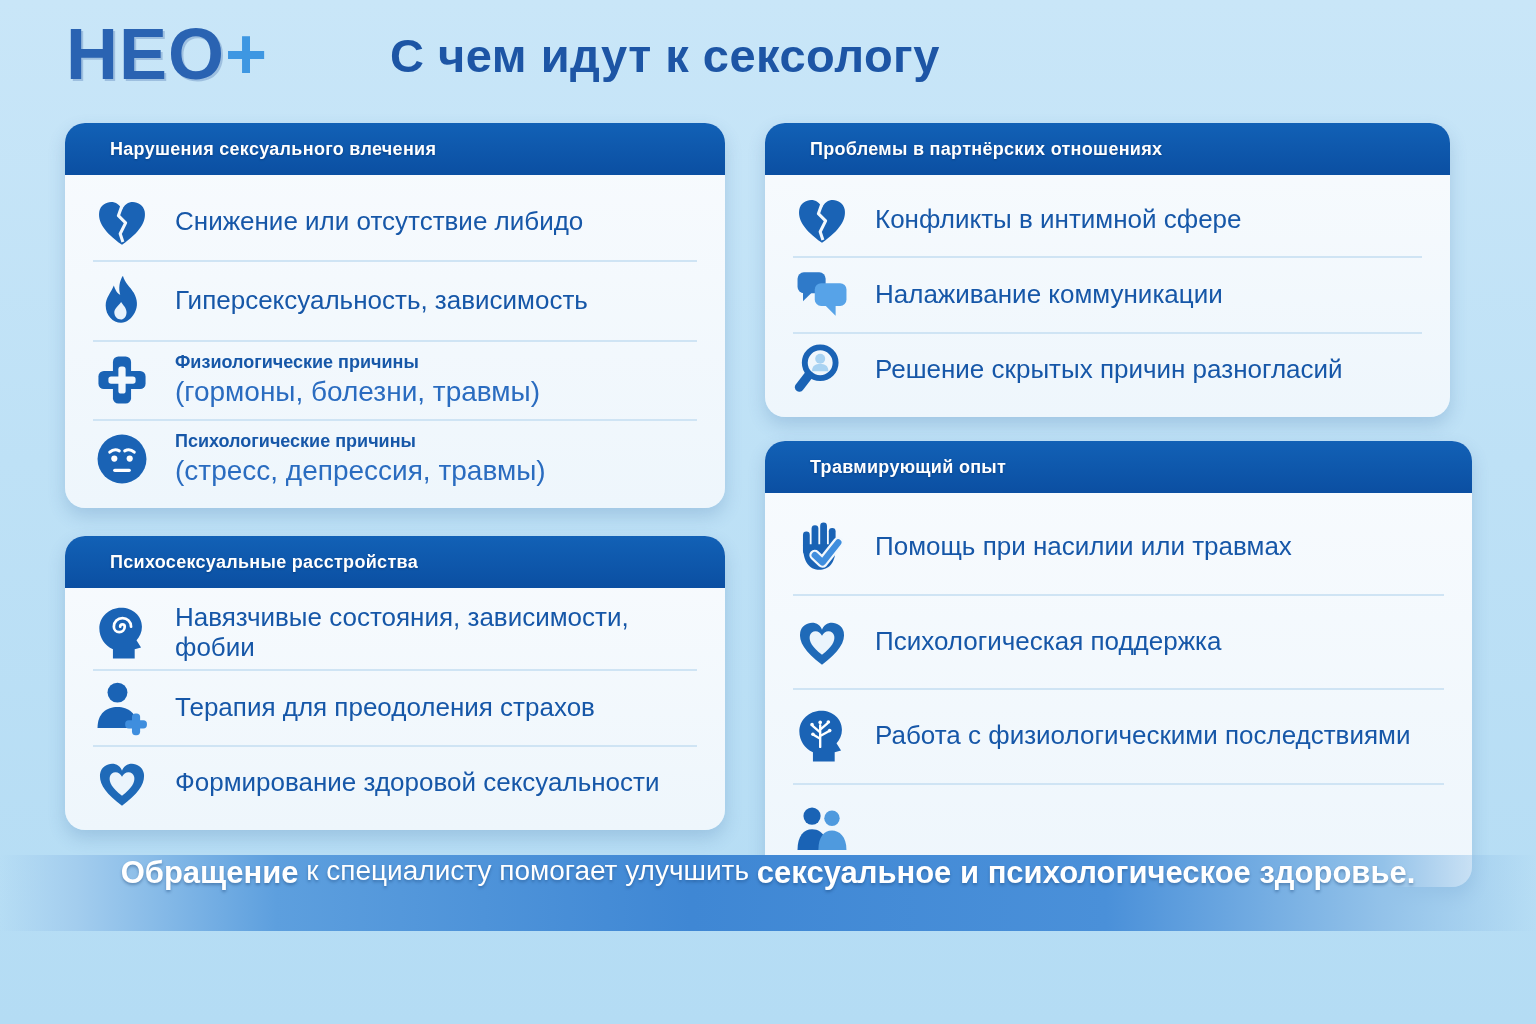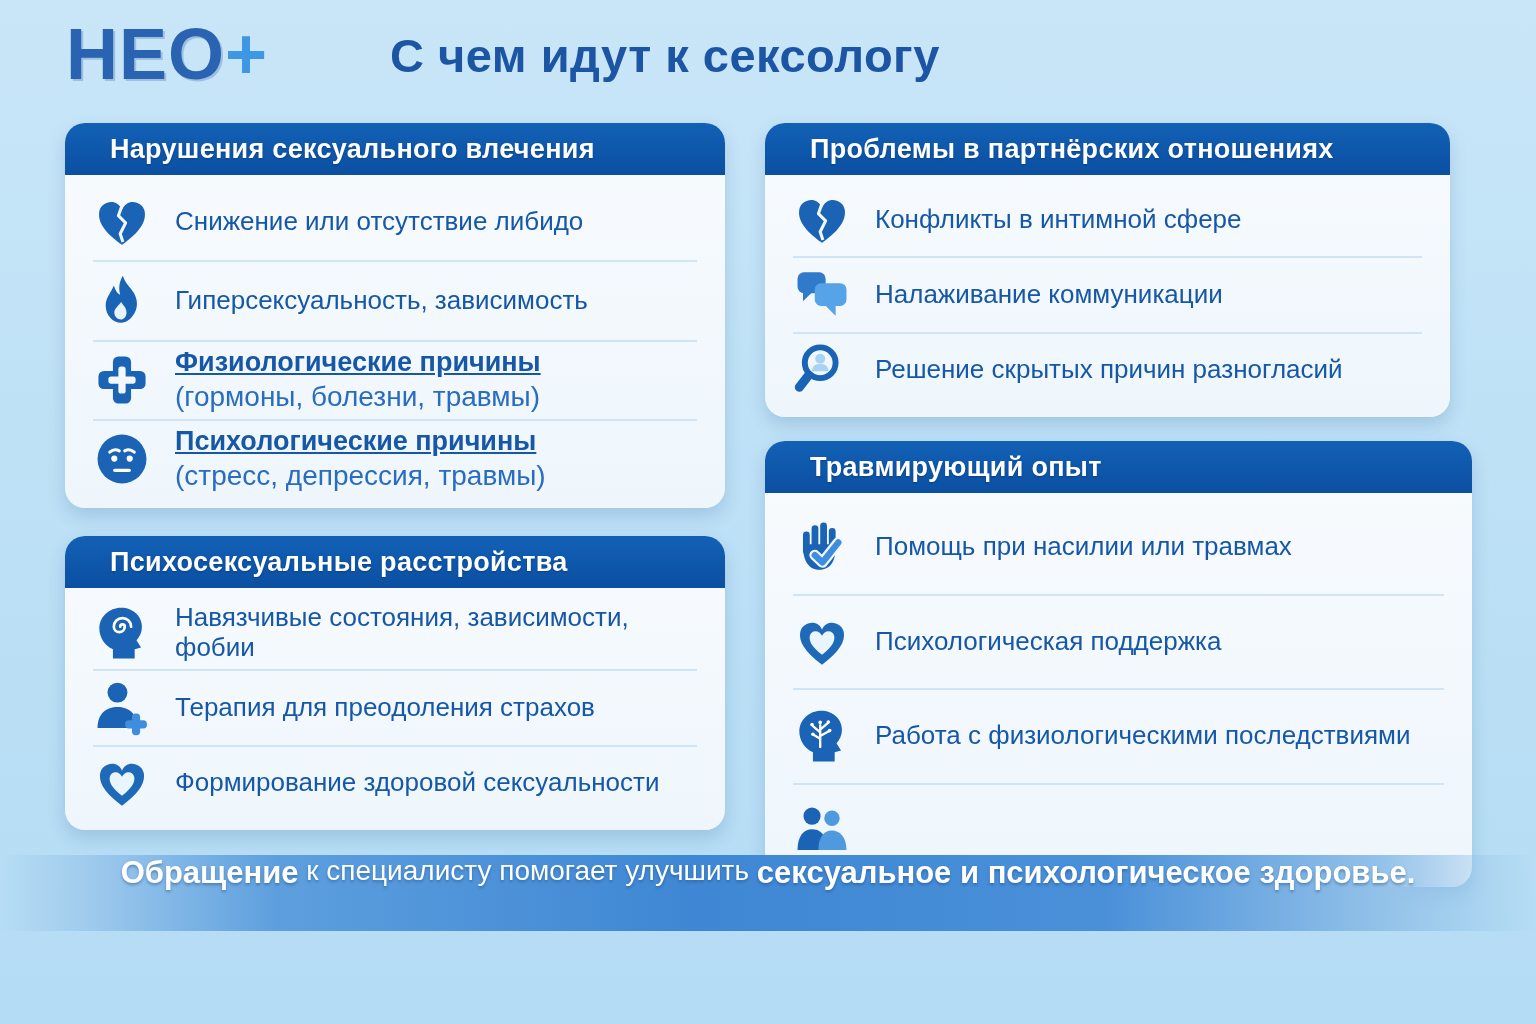--- a/index.html
+++ b/index.html
@@ -15,32 +15,32 @@
   .logo .plus{color:#3e97e2;font-weight:800;}
   .page-title{position:absolute;left:390px;top:28px;font-size:47px;font-weight:700;
         color:#1d55a5;letter-spacing:.5px;}
   
   .card{position:absolute;border-radius:20px;
         background:linear-gradient(180deg,#f8fbfe 0%,#eef6fc 100%);
         box-shadow:0 8px 18px rgba(40,90,150,.20);}
   .card-header{height:52px;border-radius:20px 20px 0 0;
         background:linear-gradient(180deg,#1261b6 0%,#0b4fa2 100%);
         display:flex;align-items:center;padding-left:45px;color:#ffffff;
-        font-weight:700;font-size:27px;letter-spacing:.3px;
+        font-weight:700;font-size:18px;letter-spacing:.3px;
         text-shadow:0 1px 2px rgba(0,30,70,.35);}
   .card-body{display:flex;flex-direction:column;height:calc(100% - 70px);
         padding:8px 28px 10px 28px;}
   .item{flex:1;display:flex;align-items:center;gap:24px;
         border-bottom:2px solid #cfe4f4;min-height:0;}
   .item:last-child{border-bottom:none;}
   .icon{width:58px;height:58px;flex:0 0 58px;display:flex;align-items:center;justify-content:center;}
   .icon svg{width:58px;height:58px;}
   .itext{display:flex;flex-direction:column;justify-content:center;}
   .t{font-size:26px;color:#1657a8;font-weight:500;line-height:1.15;}
-  .item.bold .t{font-weight:700;font-size:27px;text-decoration:underline;}
+  .item.bold .t{font-weight:700;font-size:18px;}
   .s{font-size:28px;color:#2a6cc0;line-height:1.2;margin-top:2px;}
   .s:empty{display:none;}
   #card1{left:65px;top:123px;width:660px;height:385px;}
   #card2{left:65px;top:536px;width:660px;height:294px;}
   #card3{left:765px;top:123px;width:685px;height:294px;}
   #card4{left:765px;top:441px;width:707px;height:446px;}
   
   .banner{position:absolute;left:0;top:855px;width:1536px;height:76px;
         display:flex;justify-content:center;white-space:pre;
         background:linear-gradient(90deg,rgba(190,225,246,0) 0%,#a3cdee 5%,

